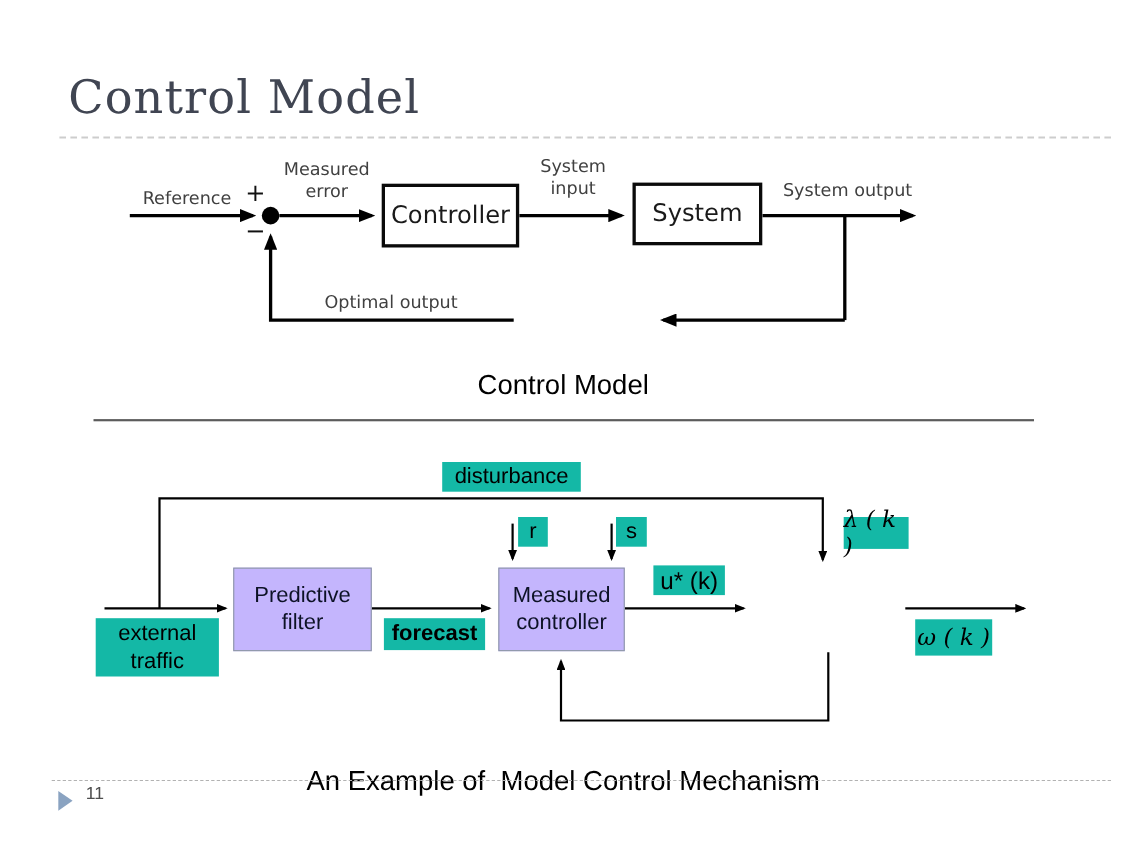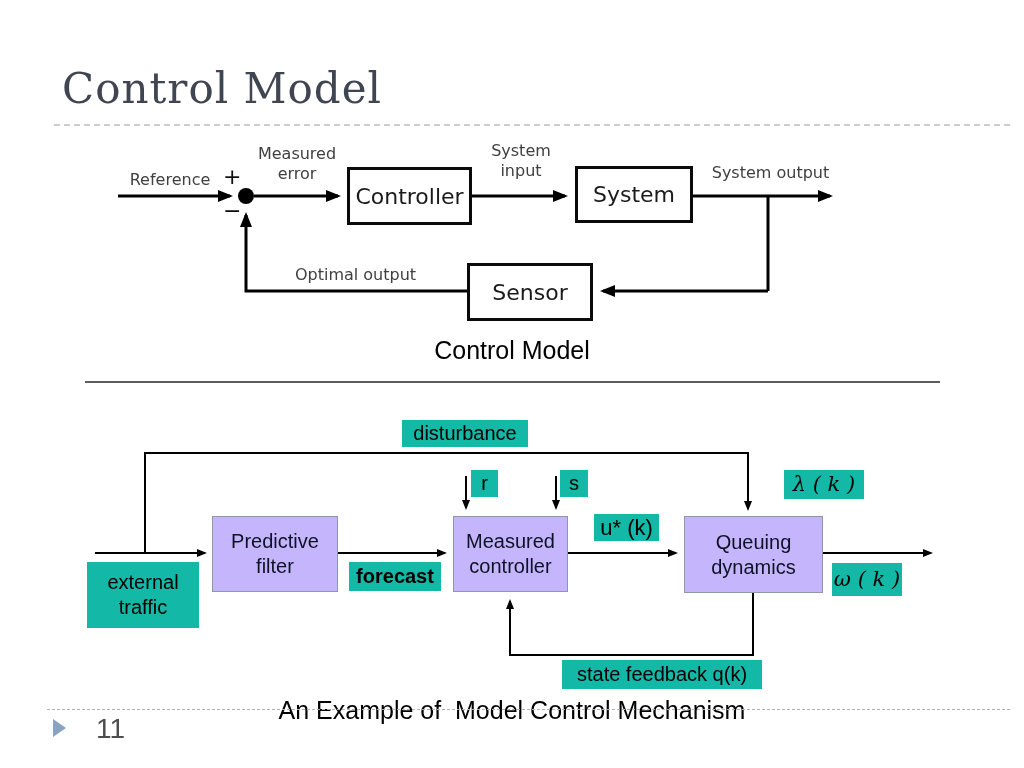--- a/index.html
+++ b/index.html
@@ -35,21 +35,21 @@
         font-size:20px;line-height:25px;color:#0d1226;}
   .glbl{position:absolute;background:#14b8a6;display:flex;flex-direction:column;
         align-items:center;justify-content:center;font-size:20px;line-height:25px;color:#000;}
   .math{font-family:"DejaVu Serif",serif;font-style:italic;font-size:21px;}
 
   .bottom-divider{position:absolute;left:47px;top:709px;width:963px;height:0;
                   border-top:1px dashed #b2b2b2;}
   .page-bullet{position:absolute;left:53px;top:719px;width:0;height:0;
                border-left:13px solid #8aa3c1;border-top:9px solid transparent;
                border-bottom:9px solid transparent;}
-  .page-number{position:absolute;left:96px;top:713px;font-size:28px;color:#4d4d4d;}
+  .page-number{position:absolute;left:78px;top:713px;font-size:16px;color:#4d4d4d;}
 </style>
 </head>
 <body>
 
 <div id="slide">
 
   <div class="slide-title">Control Model</div>
   <div class="title-divider"></div>
 
   <svg id="lines" viewBox="0 0 1024 768">
@@ -81,23 +81,20 @@
       <path d="M753,593 V655 H510 V601" marker-end="url(#arr)"></path>
     </g>
   </svg>
 
   <div class="tbox" style="left:347px;top:167px;width:119px;height:52px;">
     <span>Controller</span>
   </div>
   <div class="tbox" style="left:575px;top:166px;width:112px;height:51px;">
     <span>System</span>
   </div>
-  <div class="tbox" style="left:467px;top:263px;width:120px;height:52px;">
-    <span>Sensor</span>
-  </div>
 
   <div class="tlbl" style="left:118px;top:170px;width:104px;">Reference</div>
 
   <div class="tlbl" style="left:252px;top:144px;width:90px;">
     <div>Measured</div>
     <div>error</div>
   </div>
 
   <div class="tlbl" style="left:476px;top:141px;width:90px;">
     <div>System</div>
@@ -116,45 +113,40 @@
   <div class="section-divider"></div>
 
   <div class="bbox" style="left:212px;top:516px;width:124px;height:74px;">
     <div>Predictive</div>
     <div>filter</div>
   </div>
   <div class="bbox" style="left:453px;top:516px;width:113px;height:74px;">
     <div>Measured</div>
     <div>controller</div>
   </div>
-  <div class="bbox" style="left:684px;top:516px;width:137px;height:75px;">
-    <div>Queuing</div>
-    <div>dynamics</div>
-  </div>
 
   <div class="glbl" style="left:402px;top:420px;width:126px;height:27px;">disturbance</div>
 
-  <div class="glbl" style="left:87px;top:562px;width:112px;height:66px;">
+  <div class="glbl" style="left:87px;top:562px;width:112px;height:53px;">
     <div>external</div>
     <div>traffic</div>
   </div>
 
   <div class="glbl" style="left:349px;top:562px;width:92px;height:29px;font-weight:bold;">forecast</div>
 
   <div class="glbl" style="left:471px;top:470px;width:27px;height:27px;">r</div>
 
   <div class="glbl" style="left:560px;top:470px;width:28px;height:27px;">s</div>
 
   <div class="glbl" style="left:594px;top:514px;width:65px;height:27px;font-size:22px;">u* (k)</div>
 
-  <div class="glbl math" style="left:784px;top:470px;width:80px;height:29px;">λ ( k )</div>
+  <div class="glbl math" style="left:767px;top:470px;width:59px;height:29px;">λ ( k )</div>
 
   <div class="glbl math" style="left:832px;top:563px;width:70px;height:33px;">ω ( k )</div>
 
-  <div class="glbl" style="left:562px;top:660px;width:200px;height:29px;">state feedback q(k)</div>
 
   <div class="caption" style="top:696px;">An Example of  Model Control Mechanism</div>
 
   <div class="bottom-divider"></div>
   <div class="page-bullet"></div>
   <div class="page-number">11</div>
 
 </div>
 
 </body></html>

